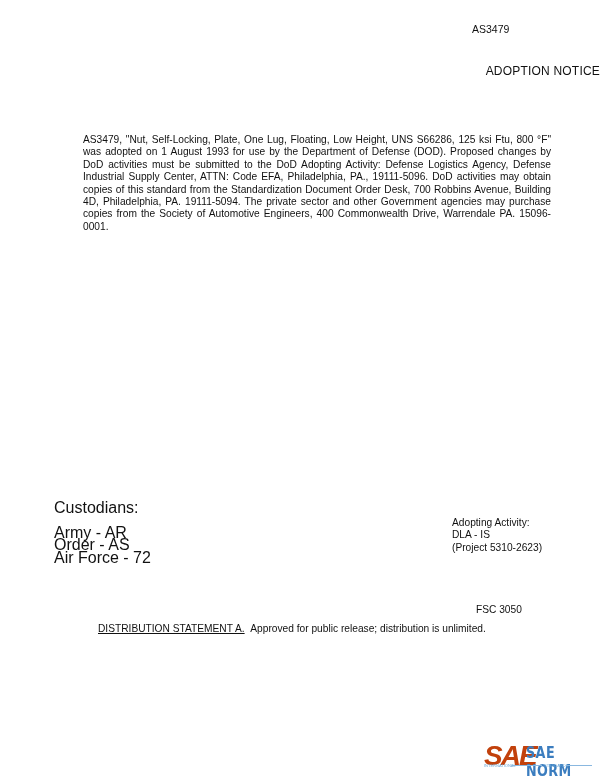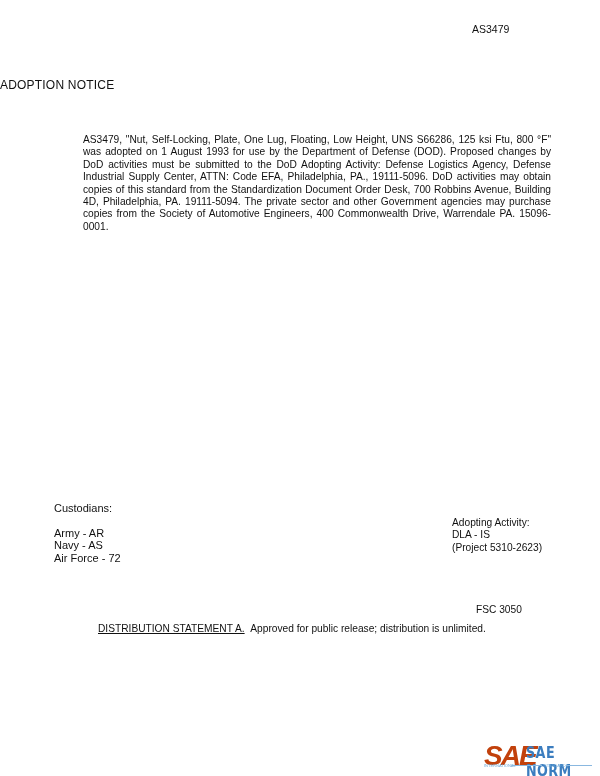--- a/index.html
+++ b/index.html
@@ -2,26 +2,26 @@
 <html><head>
   <meta charset="utf-8">
   <style>
     html, body { margin: 0; padding: 0; background: #ffffff; }
     body {
       width: 600px; height: 776px; position: relative; overflow: hidden;
       font-family: "Liberation Sans", sans-serif; color: #111111;
     }
     .abs { position: absolute; }
     .doc-id { top: 23px; left: 472px; font-size: 10.5px; }
-    .title { top: 78px; left: 0; width: 600px; text-align: left; font-size: 12px; letter-spacing: 0.2px; }
+    .title { top: 64px; left: 0; width: 600px; text-align: right; font-size: 12px; letter-spacing: 0.2px; }
     .body-para {
       top: 134px; left: 83px; width: 468px;
       font-size: 10.2px; line-height: 12.4px; text-align: justify;
     }
-    .custodians { top: 502px; left: 54px; font-size: 11px; line-height: 12.4px; }
+    .custodians { top: 502px; left: 54px; font-size: 16px; line-height: 12.4px; }
     .custodians .gap { height: 12.4px; }
     .adopting { top: 500px; left: 452px; font-size: 10.2px; line-height: 12.4px; margin-top: 17px; }
     .fsc { top: 604px; left: 476px; font-size: 10.2px; }
     .dist { top: 623px; left: 54px; font-size: 10.2px; white-space: nowrap; }
     .dist .label { text-decoration: underline; padding-left: 44px; }
     .logo {
       top: 740px; left: 484px; width: 110px; height: 30px;
     }
     .logo .sae-mark {
       position: absolute; left: 0; top: 0; font-size: 28px; font-weight: bold; font-style: italic;
@@ -45,21 +45,21 @@
 <div class="abs doc-id">AS3479</div>
 
 <div class="abs title">ADOPTION NOTICE</div>
 
 <div class="abs body-para">AS3479, "Nut, Self-Locking, Plate, One Lug, Floating, Low Height, UNS S66286, 125 ksi Ftu, 800 °F" was adopted on 1 August 1993 for use by the Department of Defense (DOD). Proposed changes by DoD activities must be submitted to the DoD Adopting Activity: Defense Logistics Agency, Defense Industrial Supply Center, ATTN: Code EFA, Philadelphia, PA., 19111-5096. DoD activities may obtain copies of this standard from the Standardization Document Order Desk, 700 Robbins Avenue, Building 4D, Philadelphia, PA. 19111-5094. The private sector and other Government agencies may purchase copies from the Society of Automotive Engineers, 400 Commonwealth Drive, Warrendale PA. 15096-0001.</div>
 
 <div class="abs custodians">
   <div>Custodians:</div>
   <div class="gap"></div>
   <div>Army - AR</div>
-  <div>Navy - AS</div>
+  <div>Order - AS</div>
   <div>Air Force - 72</div>
 </div>
 
 <div class="abs adopting">
   <div>Adopting Activity:</div>
   <div>DLA - IS</div>
   <div>(Project 5310-2623)</div>
 </div>
 
 <div class="abs fsc">FSC 3050</div>

